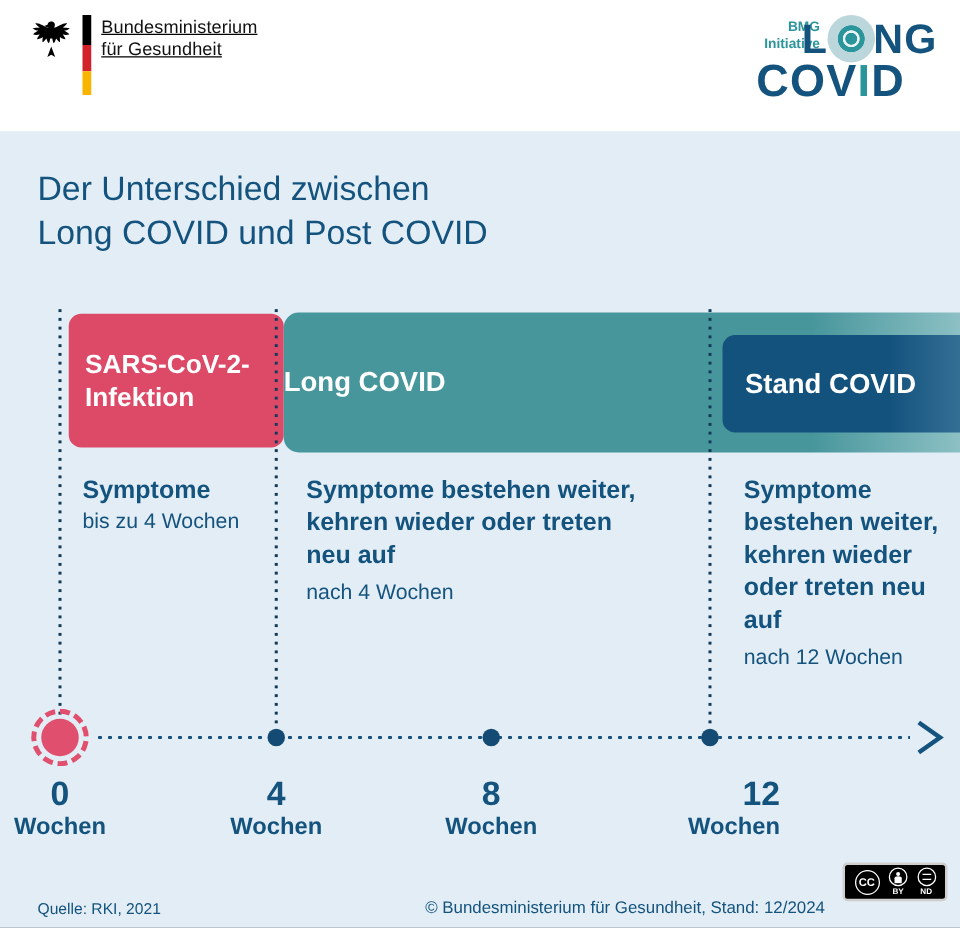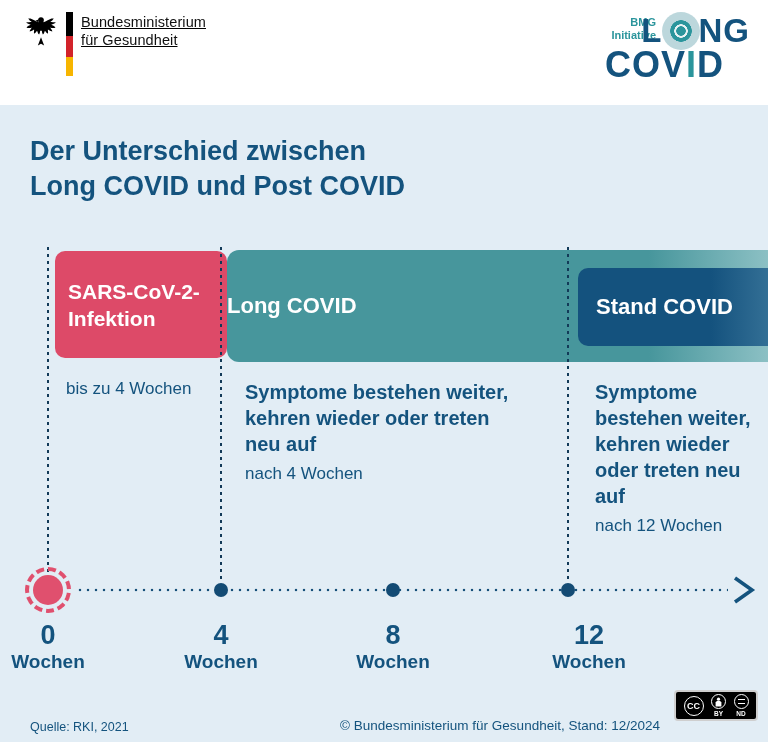--- a/index.html
+++ b/index.html
@@ -22,21 +22,21 @@
 
   .bmg-logo { position:absolute; right:14px; top:12px; width:160px; height:78px; }
   .bmg-top { position:absolute; right:98px; top:4px; text-align:right; color:#2b959c; font-weight:bold; line-height:13px; font-size:11px; }
   .long-row { position:absolute; right:4px; top:0px; display:flex; align-items:center; color:#14537e; font-weight:bold; font-size:33px; letter-spacing:1px; }
   .o-rings { width:38px; height:38px; border-radius:50%; margin:0 -1px;
     background:radial-gradient(circle, #2b959c 0 4.5px, #e9f2f4 5px 6.5px, #2b959c 7px 10.5px, #bcd7dc 11px 19px); }
   .covid-row { position:absolute; right:30px; top:32px; color:#14537e; font-weight:bold; font-size:36px; letter-spacing:1px; }
   .covid-row .i { color:#2b959c; }
 
   
-  .page-title { position:absolute; left:30px; top:134px; color:#14537e; font-weight:bold; font-size:27px; line-height:35px; }
+  .page-title { position:absolute; left:30px; top:134px; color:#14537e; font-weight:normal; font-size:27px; line-height:35px; }
 
   
   .box { position:absolute; display:flex; align-items:center; color:#fff; font-weight:bold; }
   .box-infection { left:55px; top:251px; width:172px; height:107px; background:#dd4a68; border-radius:10px; font-size:21px; line-height:27px; padding-left:13px; }
   .box-long { left:227px; top:250px; width:541px; height:112px; border-radius:12px 0 0 12px; font-size:22px; padding-left:0;
     background:linear-gradient(90deg,#47969c 0%, #47969c 78%, #8cc0c4 100%); }
   .box-post { left:578px; top:268px; width:190px; height:78px; border-radius:10px 0 0 10px; font-size:22px; padding-left:18px;
     background:linear-gradient(90deg,#14527e 0%, #14527e 70%, #336f95 100%); }
 
   
@@ -63,21 +63,21 @@
     display:flex; align-items:center; justify-content:center; }
   .virus-core { width:30px; height:30px; border-radius:50%; background:#e0506e; }
   .tl-dot { position:absolute; top:583px; width:14px; height:14px; border-radius:50%; background:#134b74; z-index:6; }
   .dot-4 { left:214px; } .dot-8 { left:386px; } .dot-12 { left:561px; }
   .tl-arrow { position:absolute; left:731px; top:574px; z-index:6; }
 
   .tick-label { position:absolute; width:120px; text-align:center; color:#14537e; z-index:6; }
   .tick-label .num { font-size:27px; font-weight:bold; line-height:30px; }
   .tick-label .unit { font-size:19px; font-weight:bold; line-height:24px; }
   .tick-0 { left:-12px; top:620px; } .tick-4 { left:161px; top:620px; }
-  .tick-8 { left:333px; top:620px; } .tick-12 { left:529px; top:620px; }
+  .tick-8 { left:333px; top:620px; } .tick-12 { left:504px; top:620px;text-align:right; }
 
   
   .source-note { position:absolute; left:30px; top:720px; font-size:12.5px; color:#14537e; }
   .copyright-note { position:absolute; right:108px; top:718px; font-size:13.5px; color:#14537e; }
 
   .cc-badge { position:absolute; right:10px; top:690px; width:84px; height:31px; background:#000;
     border:2px solid #cfcfcf; border-radius:4px; display:flex; align-items:center; justify-content:space-evenly; }
   .cc-circle { border:1.6px solid #fff; border-radius:50%; color:#fff; display:flex; align-items:center; justify-content:center; }
   .cc-main { width:20px; height:20px; font-size:9px; font-weight:bold; }
   .cc-item { display:flex; flex-direction:column; align-items:center; }
@@ -136,20 +136,21 @@
     </div>
   </div>
   <div class="box box-long">
     <div>Long COVID</div>
   </div>
   <div class="box box-post">
     <div>Stand COVID</div>
   </div>
 
   <div class="desc desc-1">
+    <div class="head">Symptome</div>
     <div class="sub">bis zu 4 Wochen</div>
   </div>
   <div class="desc desc-2">
     <div class="head">Symptome bestehen weiter, kehren wieder oder treten neu auf</div>
     <div class="sub">nach 4 Wochen</div>
   </div>
   <div class="desc desc-3">
     <div class="head">Symptome bestehen weiter, kehren wieder oder treten neu auf</div>
     <div class="sub">nach 12 Wochen</div>
   </div>

